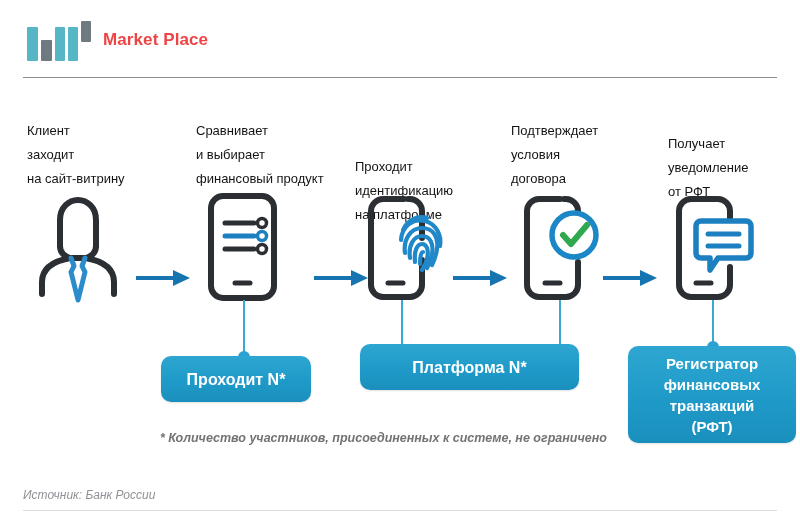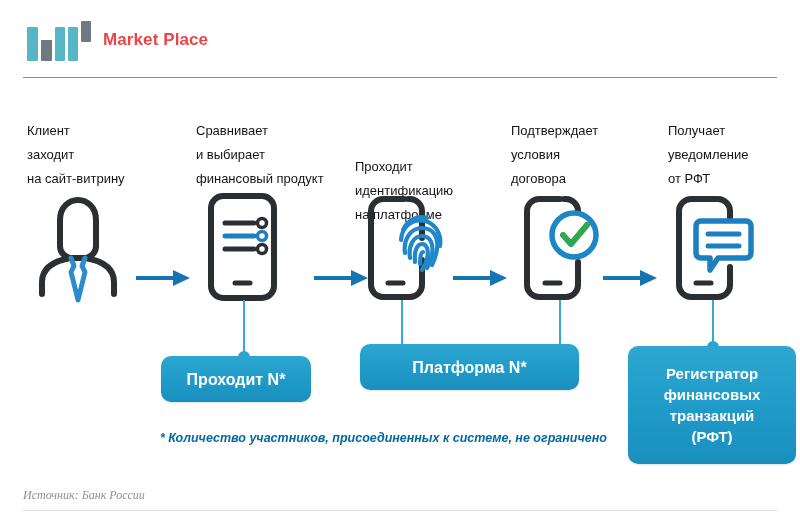--- a/index.html
+++ b/index.html
@@ -63,21 +63,21 @@
     font-weight: normal;
     line-height: 24px;
     color: #141414;
     white-space: pre-line;
     top: 119px;
   }
   #cap-0 { left: 27px;  width: 150px; }
   #cap-1 { left: 196px; width: 160px; }
   #cap-2 { left: 355px; width: 150px; margin-top: 36px; }
   #cap-3 { left: 511px; width: 150px; }
-  #cap-4 { left: 668px; width: 130px; }
+  #cap-4 { left: 668px; width: 130px; margin-top: 13px; }
 
   
   .icon-slot {
     position: absolute;
     top: 190px;
     width: 110px;
     height: 115px;
   }
   #icon-0 { left: 23px; }
   #icon-1 { left: 192px; }
@@ -128,41 +128,40 @@
     justify-content: center;
     text-align: center;
     font-size: 16px;
     font-weight: bold;
     line-height: 21px;
     white-space: pre-line;
     box-shadow: 0 1px 2px rgba(0,0,0,.12);
   }
   #box-agg   { left: 161px; top: 356px; width: 150px; height: 46px; }
   #box-plat  { left: 360px; top: 344px; width: 219px; height: 46px; }
-  #box-rft   { left: 628px; top: 346px; width: 168px; height: 118px;
+  #box-rft   { left: 628px; top: 346px; width: 168px; height: 97px;
                font-size: 15px; line-height: 21px; }
 
   
   #footnote {
     position: absolute;
     left: 160px; top: 431px;
     font-size: 12.5px;
     font-style: italic;
     font-weight: bold;
-    color: #0369a1;
+    color: #737373;
     white-space: nowrap;
   }
   #source {
     position: absolute;
     left: 23px; top: 488px;
     font-size: 12px;
     font-style: italic;
     color: #8e9296;
     white-space: nowrap;
-    font-family: Liberation Serif, serif;
   }
   #footer-rule {
     position: absolute;
     left: 23px; top: 510px;
     width: 754px; height: 1px;
     background: #d9dcde;
   }
 </style>
 </head>
 <body>

